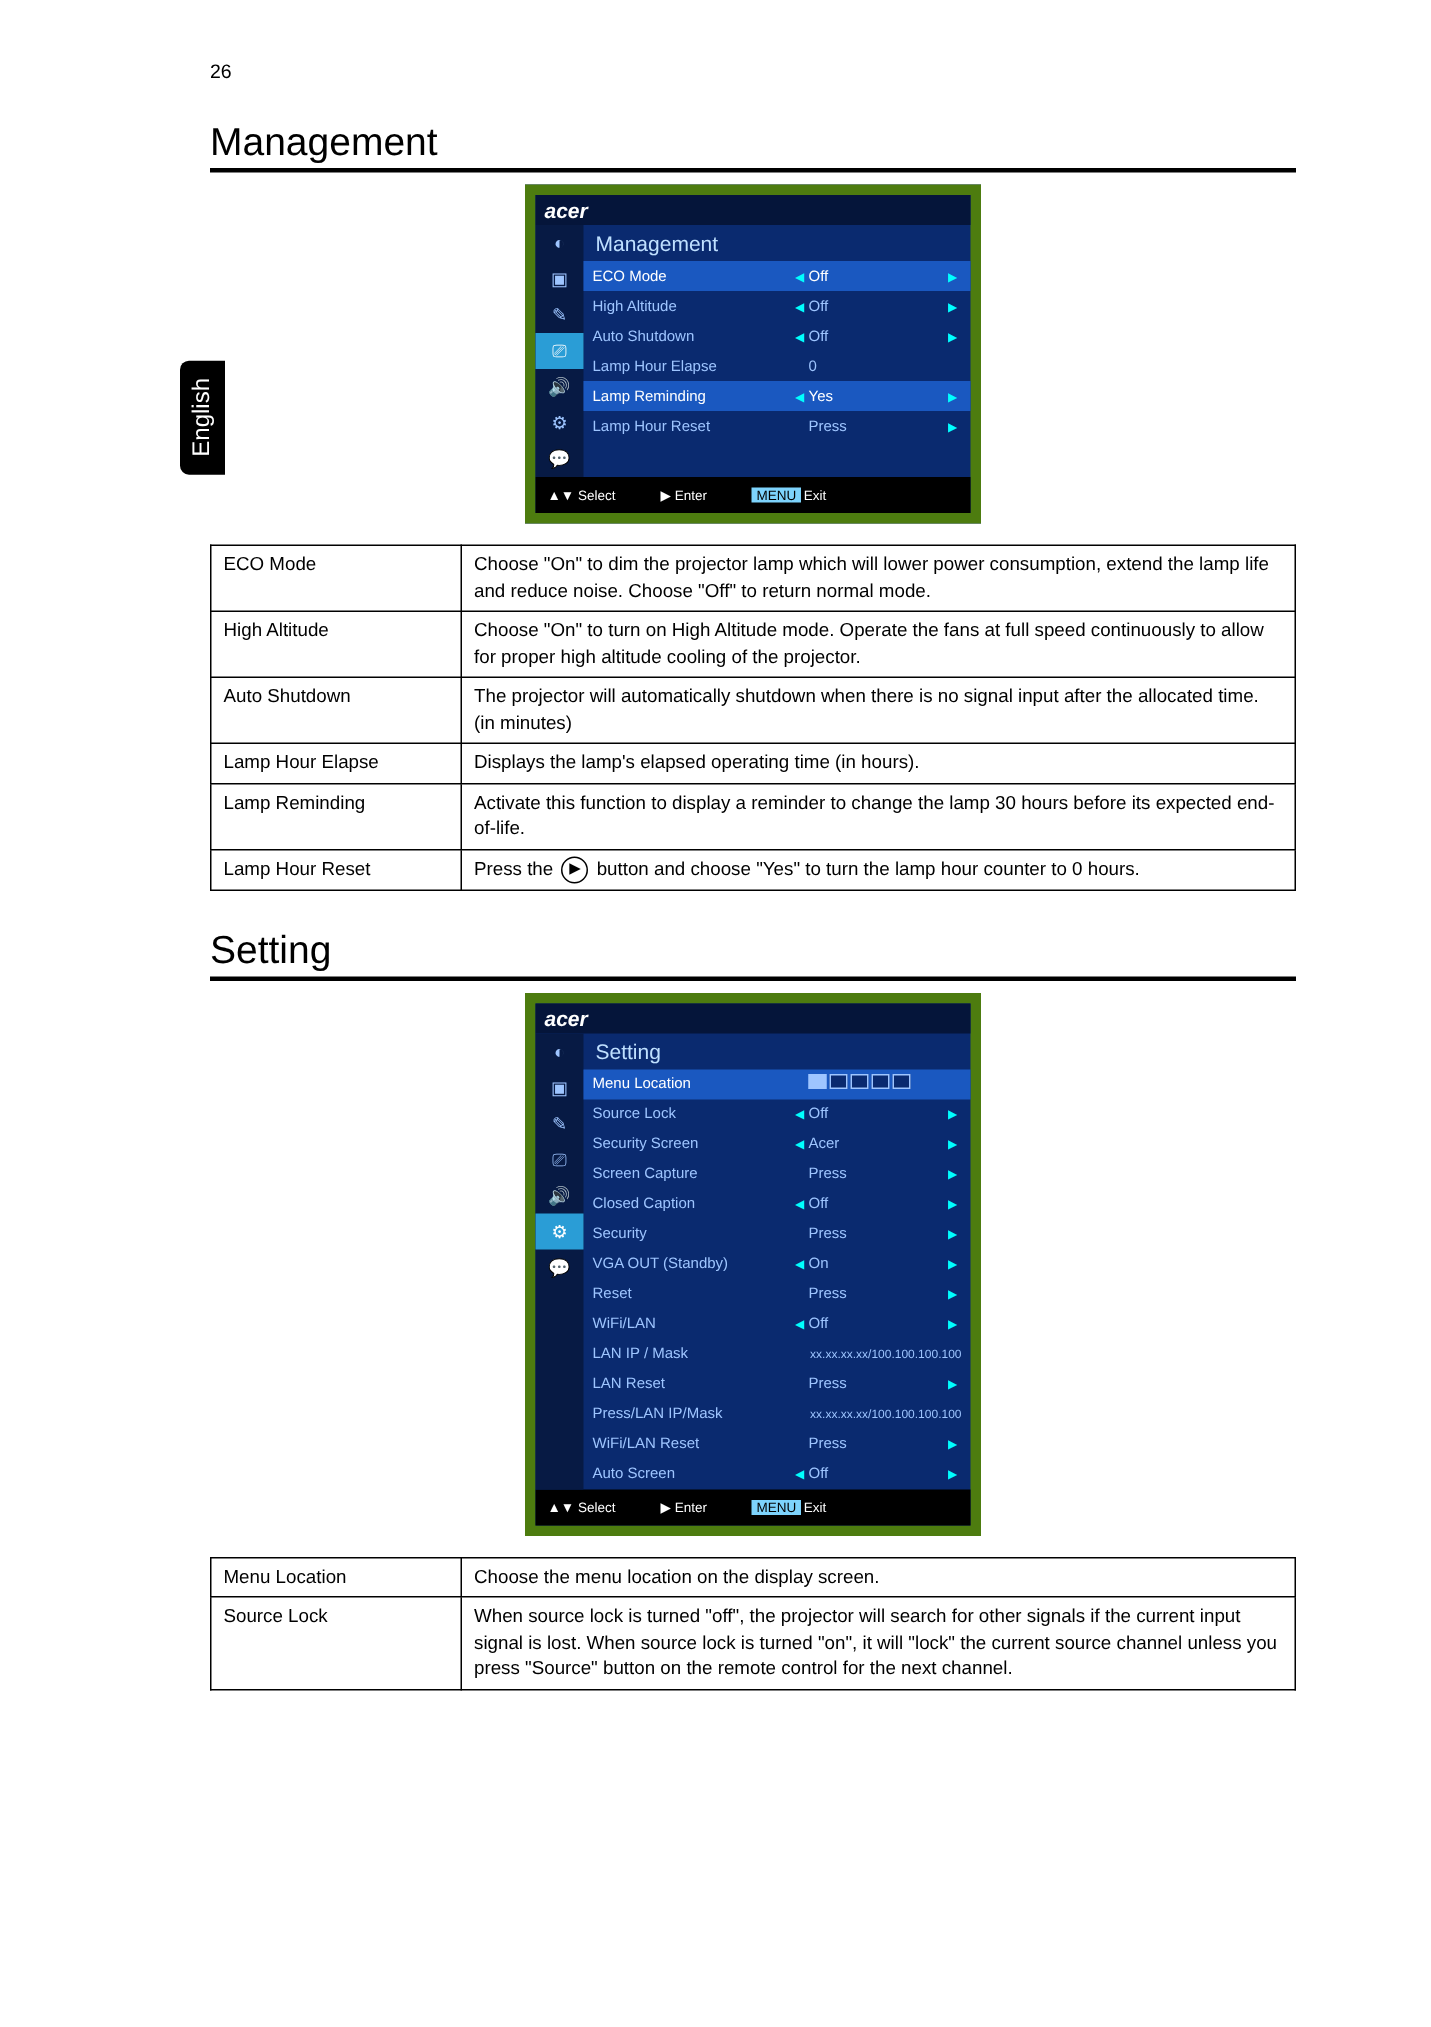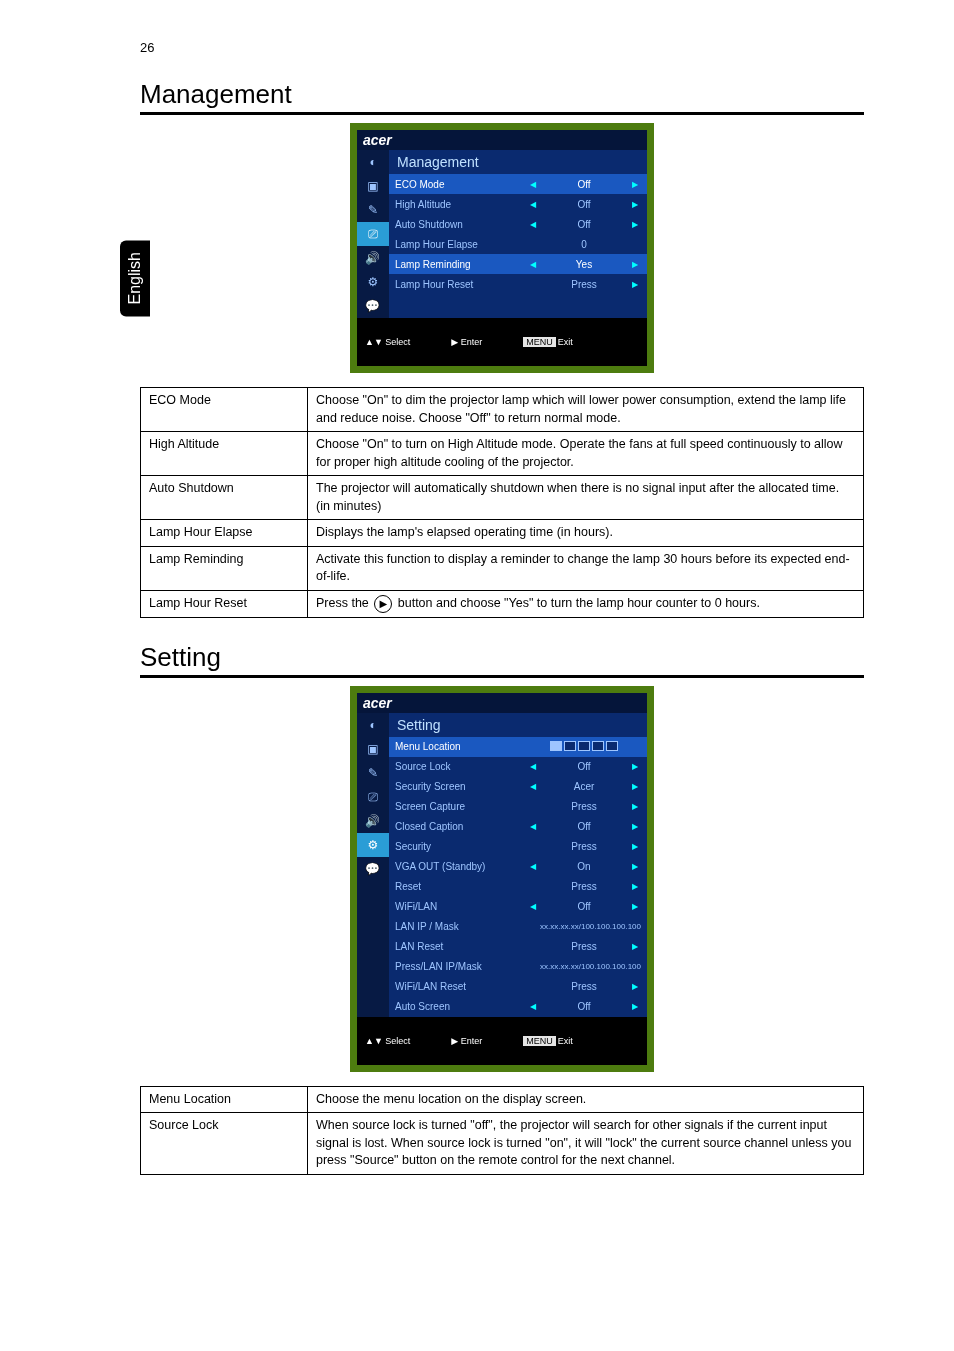--- a/index.html
+++ b/index.html
@@ -105,32 +105,31 @@
   flex: 1;
 }
 .osd-arrow {
   width: 12px;
   text-align: center;
   color: #0ff;
   font-size: 8px;
 }
 .osd-val {
   width: 90px;
-  text-align: center;
 }
 .osd-footer {
   display: flex;
   background: #000;
   color: #fff;
   font-size: 9px;
-  padding: 19px 8px;
-  gap: 41px;
+  padding: 7px 8px;
+  gap: 30px;
 }
 .osd-footer .menu-key {
-  background: #e5e5e5;
+  background: #7dd3fc;
   color: #000;
   padding: 0 3px;
   margin-right: 2px;
 }
 .osd-loc-icons {
   display: inline-flex;
   gap: 2px;
 }
 .osd-loc-icons span {
   display: inline-block;

